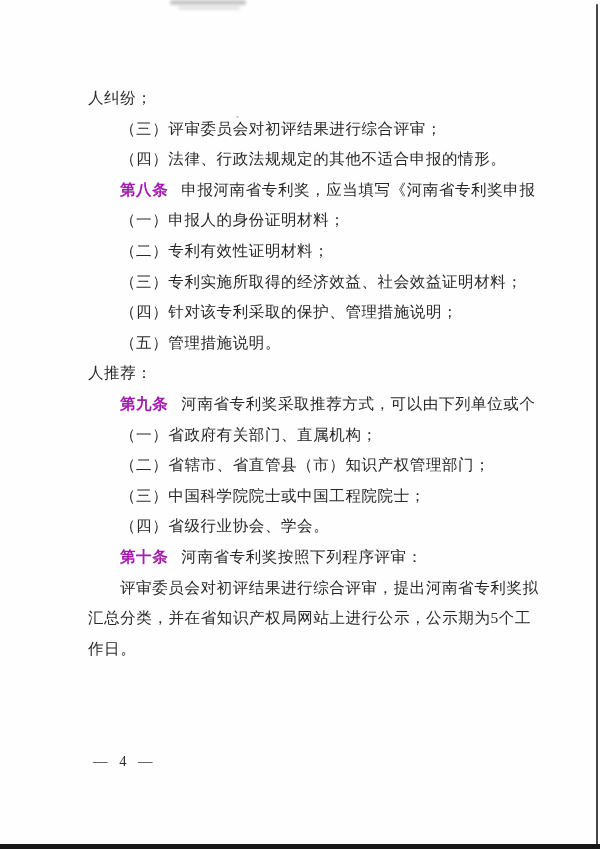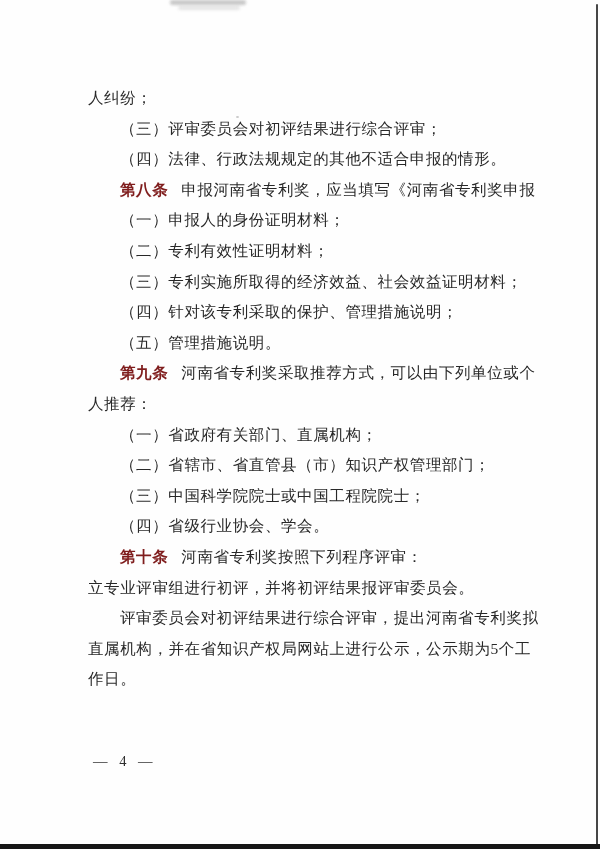--- a/index.html
+++ b/index.html
@@ -47,21 +47,21 @@
   }
   .line {
     height: 30.6px;
     line-height: 30.6px;
     white-space: nowrap;
   }
   .line.indent { padding-left: 32px; }
   .lead {
     font-family: "Liberation Sans", "DejaVu Sans", sans-serif;
     font-weight: bold;
-    color: #7f1d1d;
+    color: #a21caf;
     margin-right: 13px;
   }
   .page-number {
     position: absolute; left: 93px; top: 751px;
     color: #2e2e2e;
     font-size: 14.5px;
     letter-spacing: 4px;
     line-height: 20px;
   }
 </style>
@@ -76,30 +76,29 @@
   <main class="doc-body" id="doc-body">
       <div class="line"><span>人纠纷；</span></div>
       <div class="line indent"><span>（三）评审委员会对初评结果进行综合评审；</span></div>
       <div class="line indent"><span>（四）法律、行政法规规定的其他不适合申报的情形。</span></div>
       <div class="line indent"><span class="lead">第八条</span><span>申报河南省专利奖，应当填写《河南省专利奖申报</span></div>
       <div class="line indent"><span>（一）申报人的身份证明材料；</span></div>
       <div class="line indent"><span>（二）专利有效性证明材料；</span></div>
       <div class="line indent"><span>（三）专利实施所取得的经济效益、社会效益证明材料；</span></div>
       <div class="line indent"><span>（四）针对该专利采取的保护、管理措施说明；</span></div>
       <div class="line indent"><span>（五）管理措施说明。</span></div>
+      <div class="line"><span>人推荐：</span></div>
       <div class="line indent"><span class="lead">第九条</span><span>河南省专利奖采取推荐方式，可以由下列单位或个</span></div>
-      <div class="line"><span>人推荐：</span></div>
       <div class="line indent"><span>（一）省政府有关部门、直属机构；</span></div>
       <div class="line indent"><span>（二）省辖市、省直管县（市）知识产权管理部门；</span></div>
       <div class="line indent"><span>（三）中国科学院院士或中国工程院院士；</span></div>
       <div class="line indent"><span>（四）省级行业协会、学会。</span></div>
       <div class="line indent"><span class="lead">第十条</span><span>河南省专利奖按照下列程序评审：</span></div>
-      <div class="line"><span>立专业评审组进行初评，并将初评结果报评审委员会。</span></div>
       <div class="line indent"><span>评审委员会对初评结果进行综合评审，提出河南省专利奖拟</span></div>
-      <div class="line"><span>直属机构，并在省知识产权局网站上进行公示，公示期为5个工</span></div>
+      <div class="line"><span>汇总分类，并在省知识产权局网站上进行公示，公示期为5个工</span></div>
       <div class="line"><span>作日。</span></div>
     </main>
 
   <div class="page-number">— 4 —</div>
 
   <div class="edge-right"></div>
   <div class="edge-bottom"></div>
 </div>
 
 </body></html>

